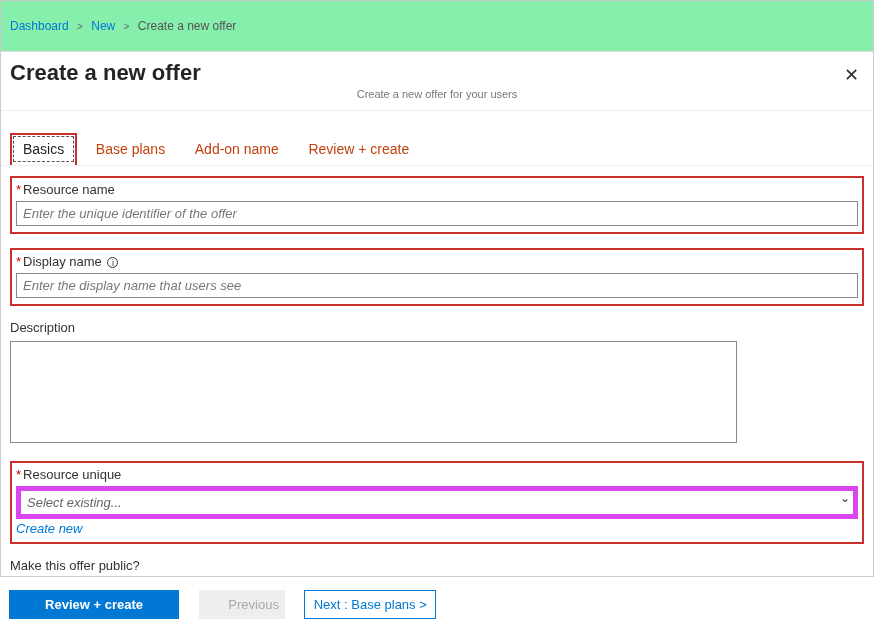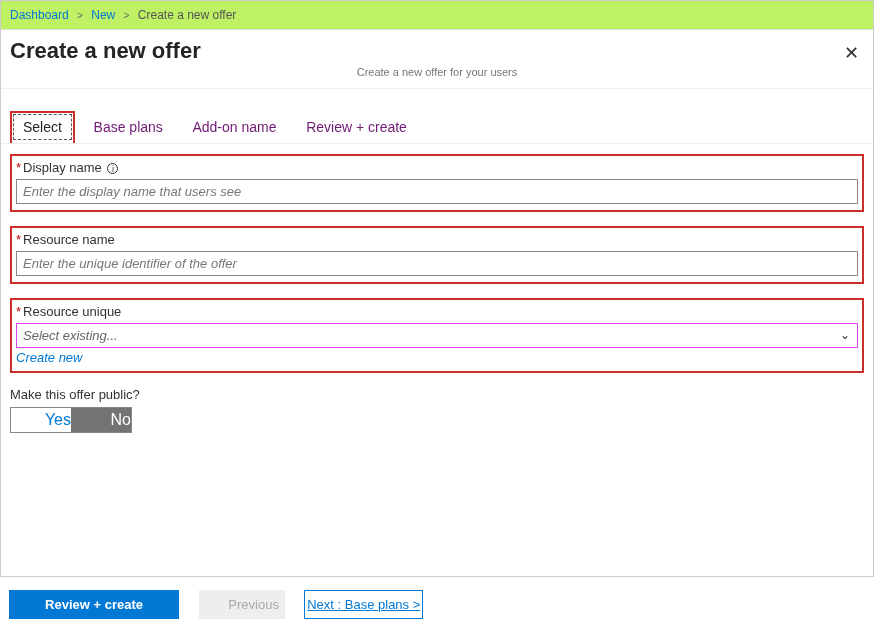--- a/index.html
+++ b/index.html
@@ -11,22 +11,22 @@
       font-family: "Segoe UI", Arial, sans-serif;
       font-size: 13px;
       color: #323130;
       background: #fff;
       width: 874px;
       height: 632px;
       overflow: hidden;
       border: 1px solid #ccc;
     }
     .breadcrumb {
-      background: #bef264;
-      padding: 7px 9px;
+      background: #86efac;
+      padding: 18px 9px;
       border-bottom: 1px solid #ddd;
       font-size: 12px;
     }
     .breadcrumb a {
       color: #0078d4;
       text-decoration: none;
     }
     .breadcrumb .sep {
       margin: 0 5px;
       color: #666;
@@ -60,21 +60,21 @@
       cursor: pointer;
       line-height: 1;
     }
     .tabs {
       padding: 22px 9px 0 9px;
       border-bottom: 1px solid #eee;
     }
     .tab {
       display: inline-block;
       padding: 6px 11px 8px 11px;
-      color: #701a75;
+      color: #c2410c;
       cursor: pointer;
       font-size: 14px;
       margin-right: 4px;
     }
     .tab.active {
       color: #242424;
       border: 2px solid #c9302c;
       border-bottom: none;
       outline: 1px dashed #555;
       outline-offset: -4px;
@@ -136,21 +136,21 @@
     }
     .desc-block .field-label {
       margin-bottom: 6px;
     }
     .select-wrap {
       position: relative;
     }
     .select-field {
       width: 100%;
       padding: 4px 6px;
-      border: 1px solid #d946ef;
+      border: 5px solid #d946ef;
       font-size: 13px;
       font-style: italic;
       color: #666;
       background: #fff;
       cursor: pointer;
     }
     .select-wrap .chev {
       position: absolute;
       right: 8px;
       top: 5px;
@@ -218,65 +218,68 @@
       background: #eee;
       color: #aaa;
       width: 86px;
       cursor: not-allowed;
       padding-left: 24px;
     }
     .btn-outline {
       background: #fff;
       color: #0078d4;
       border: 1px solid #0078d4;
-      width: 119px;
-      text-decoration: underline;
+      width: 132px;
     }
   </style>
 </head>
 <body>
 
 <div class="breadcrumb">
   <a href="#">Dashboard</a>
   <span class="sep">&gt;</span>
   <a href="#">New</a>
   <span class="sep">&gt;</span>
   <span class="current">Create a new offer</span>
 </div>
 
 <div class="header">
   <h1>Create a new offer</h1>
   <div class="sub">Create a new offer for your users</div>
   <span class="close-x">✕</span>
 </div>
 
 <div class="tabs">
-  <span class="tab active">Select</span>
+  <span class="tab active">Basics</span>
   <span class="tab">Base plans</span>
   <span class="tab">Add-on name</span>
   <span class="tab">Review + create</span>
 </div>
 
 <div class="form-area">
+
+  <div class="highlight-box">
+    <div class="field-label">
+      <span class="req">*</span><span>Resource name</span>
+    </div>
+    <input type="text" placeholder="Enter the unique identifier of the offer" style="">
+  </div>
 
   <div class="highlight-box">
     <div class="field-label">
       <span class="req">*</span><span>Display name</span>
       <span class="info-icon">i</span>
     </div>
     <input type="text" placeholder="Enter the display name that users see" style="">
   </div>
 
-  <div class="highlight-box">
-    <div class="field-label">
-      <span class="req">*</span><span>Resource name</span>
-    </div>
-    <input type="text" placeholder="Enter the unique identifier of the offer" style="">
-  </div>
-
+  <div class="desc-block">
+    <div class="field-label">Description</div>
+    <textarea style=""></textarea>
+  </div>
 
   <div class="highlight-box">
     <div class="field-label">
       <span class="req">*</span><span>Resource unique</span>
     </div>
     <div class="select-wrap">
       <div class="select-field">Select existing...</div>
       <span class="chev">⌄</span>
     </div>
     <a href="#" class="create-new-link">Create new</a>

